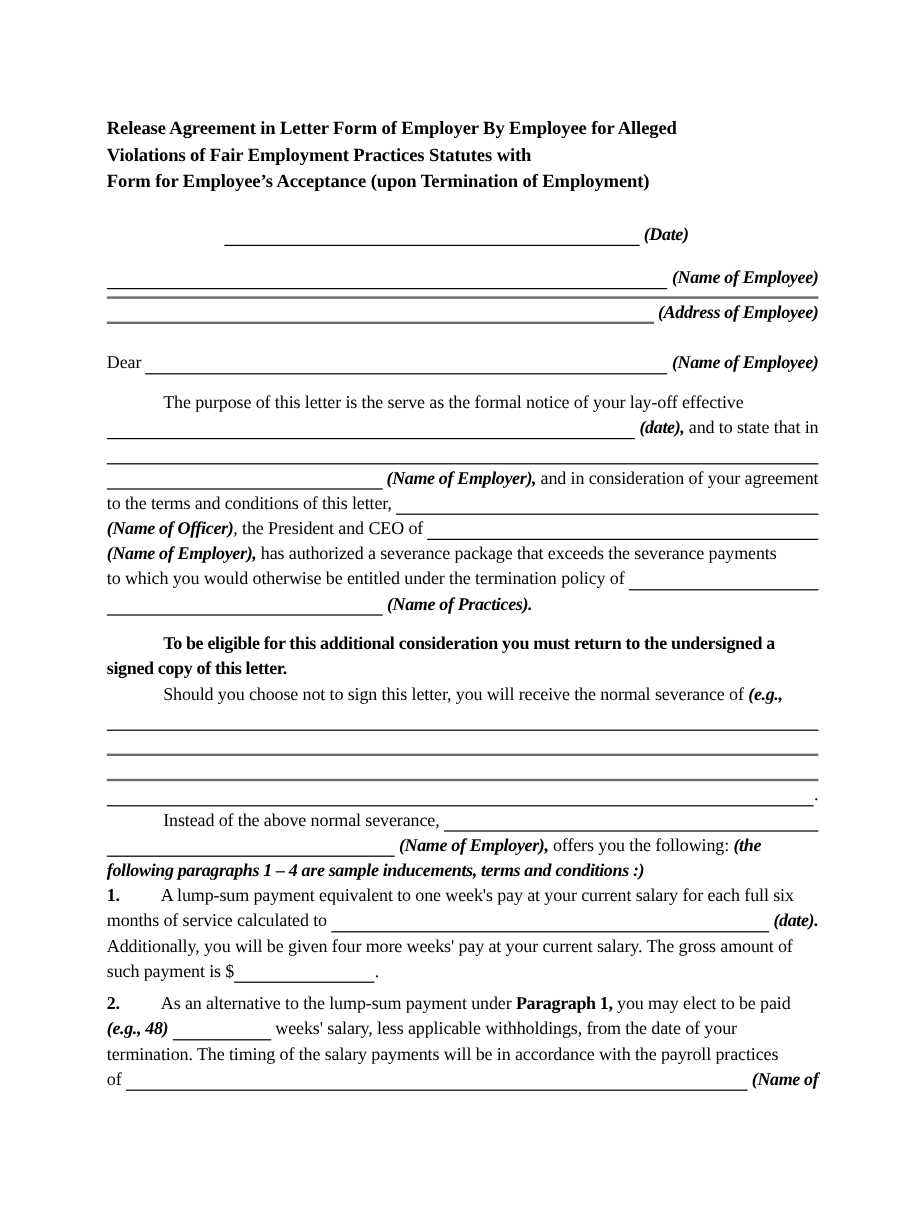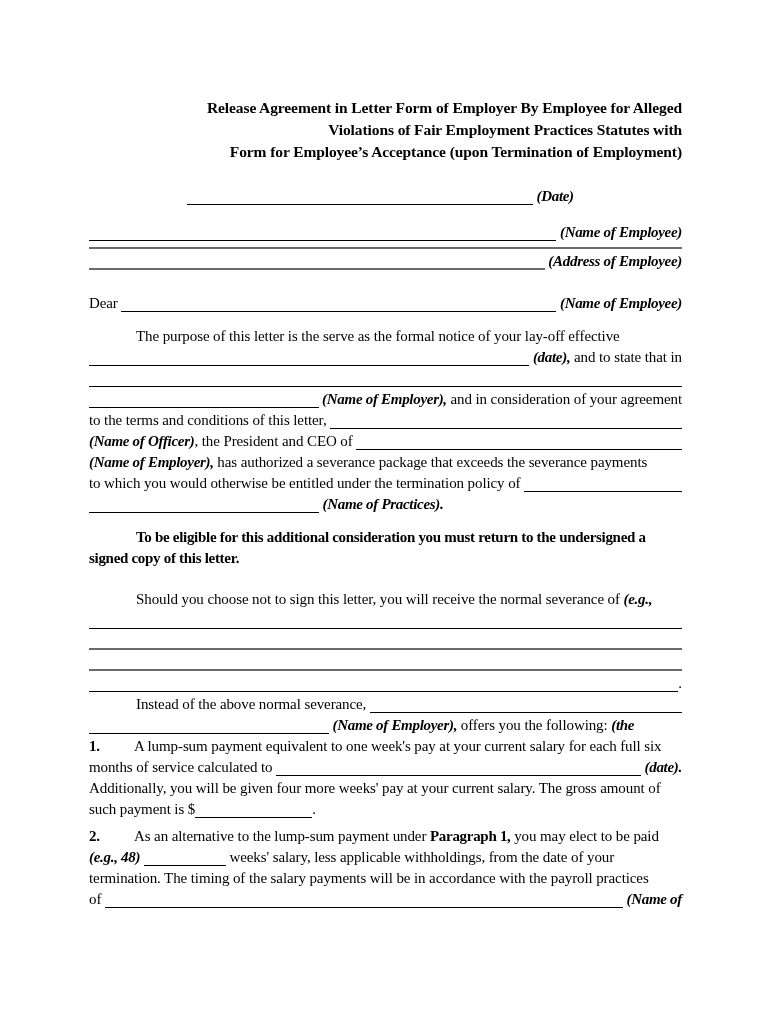--- a/index.html
+++ b/index.html
@@ -11,21 +11,21 @@
     color: #000000;
     overflow: hidden;
     position: relative;
   }
   #doc {
     position: absolute;
     left: 89px; top: 97px;
     width: 593px;
   }
   .title-block {
-    text-align: right;
+    text-align: left;
     font-weight: bold;
     font-size: 15.5px;
     line-height: 22px;
     letter-spacing: -0.1px;
   }
   .line {
     display: flex;
     align-items: stretch;
     line-height: 21px;
     height: 21px;
@@ -67,27 +67,28 @@
       <div class="line"><span class="blank fill"></span><span class="seg bi"> (date),</span><span class="seg n"> and to state that in</span></div>
       <div class="line"><span class="blank fill"></span></div>
       <div class="line"><span class="blank fill"></span><span class="seg bi"> (Name of Employer),</span><span class="seg n"> and in consideration of your agreement</span></div>
       <div class="line"><span class="seg n">to the terms and conditions of this letter, </span><span class="blank fill"></span></div>
       <div class="line"><span class="seg bi">(Name of Officer)</span><span class="seg n">, the President and CEO of </span><span class="blank fill"></span></div>
       <div class="line"><span class="seg bi">(Name of Employer),</span><span class="seg n"> has authorized a severance package that exceeds the severance payments</span></div>
       <div class="line"><span class="seg n">to which you would otherwise be entitled under the termination policy of </span><span class="blank fill"></span></div>
       <div class="line"><span class="blank" style="width: 230px;"></span><span class="seg bi"> (Name of Practices).</span></div>
       <div class="line" style="margin-top: 12px;"><span class="spacer" style="width: 47px;"></span><span class="seg b">To be eligible for this additional consideration you must return to the undersigned a</span></div>
       <div class="line"><span class="seg b">signed copy of this letter.</span></div>
-      <div class="line" style="margin-top: 20px;"><span class="spacer" style="width: 47px;"></span><span class="seg n">Should you choose not to sign this letter, you will receive the normal severance of </span><span class="seg bi">(e.g.,</span></div>
+      <div class="line" style="margin-top: 0;"><span class="spacer" style="width: 47px;"></span><span class="seg n">Should you choose not to sign this letter, you will receive the normal severance of </span><span class="seg bi">(e.g.,</span></div>
       <div class="line"><span class="blank fill"></span></div>
       <div class="line"><span class="blank fill thick"></span></div>
       <div class="line"><span class="blank fill thick"></span></div>
       <div class="line"><span class="blank fill"></span><span class="seg n">.</span></div>
       <div class="line"><span class="spacer" style="width: 47px;"></span><span class="seg n">Instead of the above normal severance, </span><span class="blank fill"></span></div>
       <div class="line"><span class="blank" style="width: 240px;"></span><span class="seg bi"> (Name of Employer),</span><span class="seg n"> offers you the following: </span><span class="seg bi">(the</span></div>
+      <div class="line"><span class="seg bi">following paragraphs 1 – 4 are sample inducements, terms and conditions :)</span></div>
       <div class="line"><span class="seg b" style="width: 45px;">1.</span><span class="seg n">A lump-sum payment equivalent to one week's pay at your current salary for each full six</span></div>
       <div class="line"><span class="seg n">months of service calculated to </span><span class="blank fill"></span><span class="seg bi"> (date).</span></div>
       <div class="line"><span class="seg n">Additionally, you will be given four more weeks' pay at your current salary. The gross amount of</span></div>
       <div class="line"><span class="seg n">such payment is $</span><span class="blank" style="width: 117px;"></span><span class="seg n">.</span></div>
       <div class="line" style="margin-top: 6px;"><span class="seg b" style="width: 45px;">2.</span><span class="seg n">As an alternative to the lump-sum payment under </span><span class="seg b">Paragraph 1,</span><span class="seg n"> you may elect to be paid</span></div>
       <div class="line"><span class="seg bi">(e.g., 48)</span><span class="seg n"> </span><span class="blank" style="width: 82px;"></span><span class="seg n"> weeks' salary, less applicable withholdings, from the date of your</span></div>
       <div class="line"><span class="seg n">termination. The timing of the salary payments will be in accordance with the payroll practices</span></div>
       <div class="line"><span class="seg n">of </span><span class="blank fill"></span><span class="seg bi"> (Name of</span></div>
     </div>
 </div>

